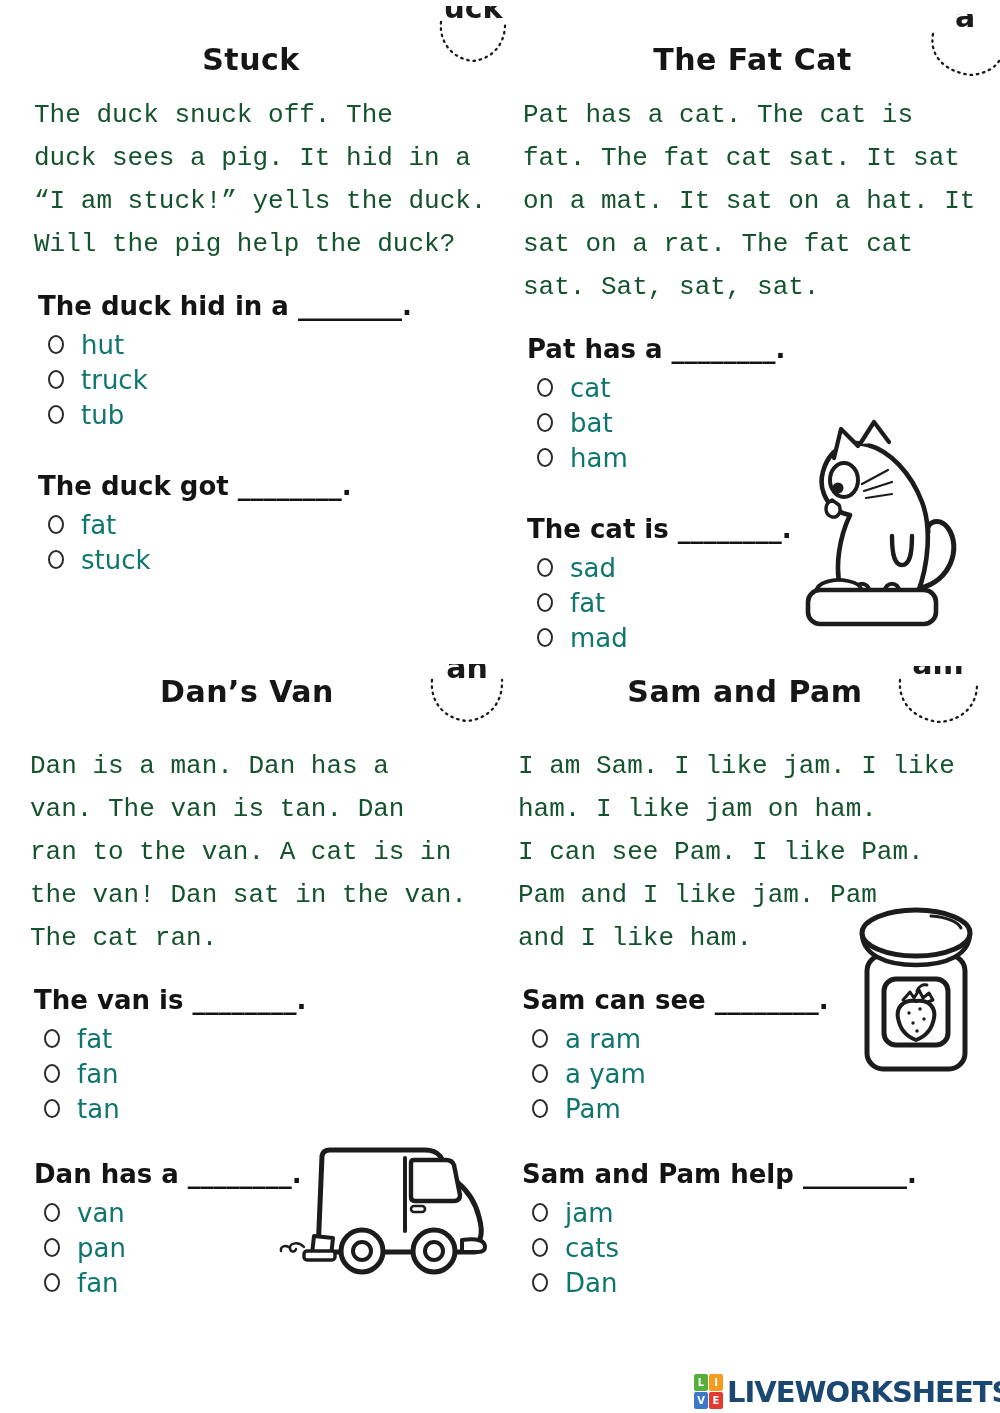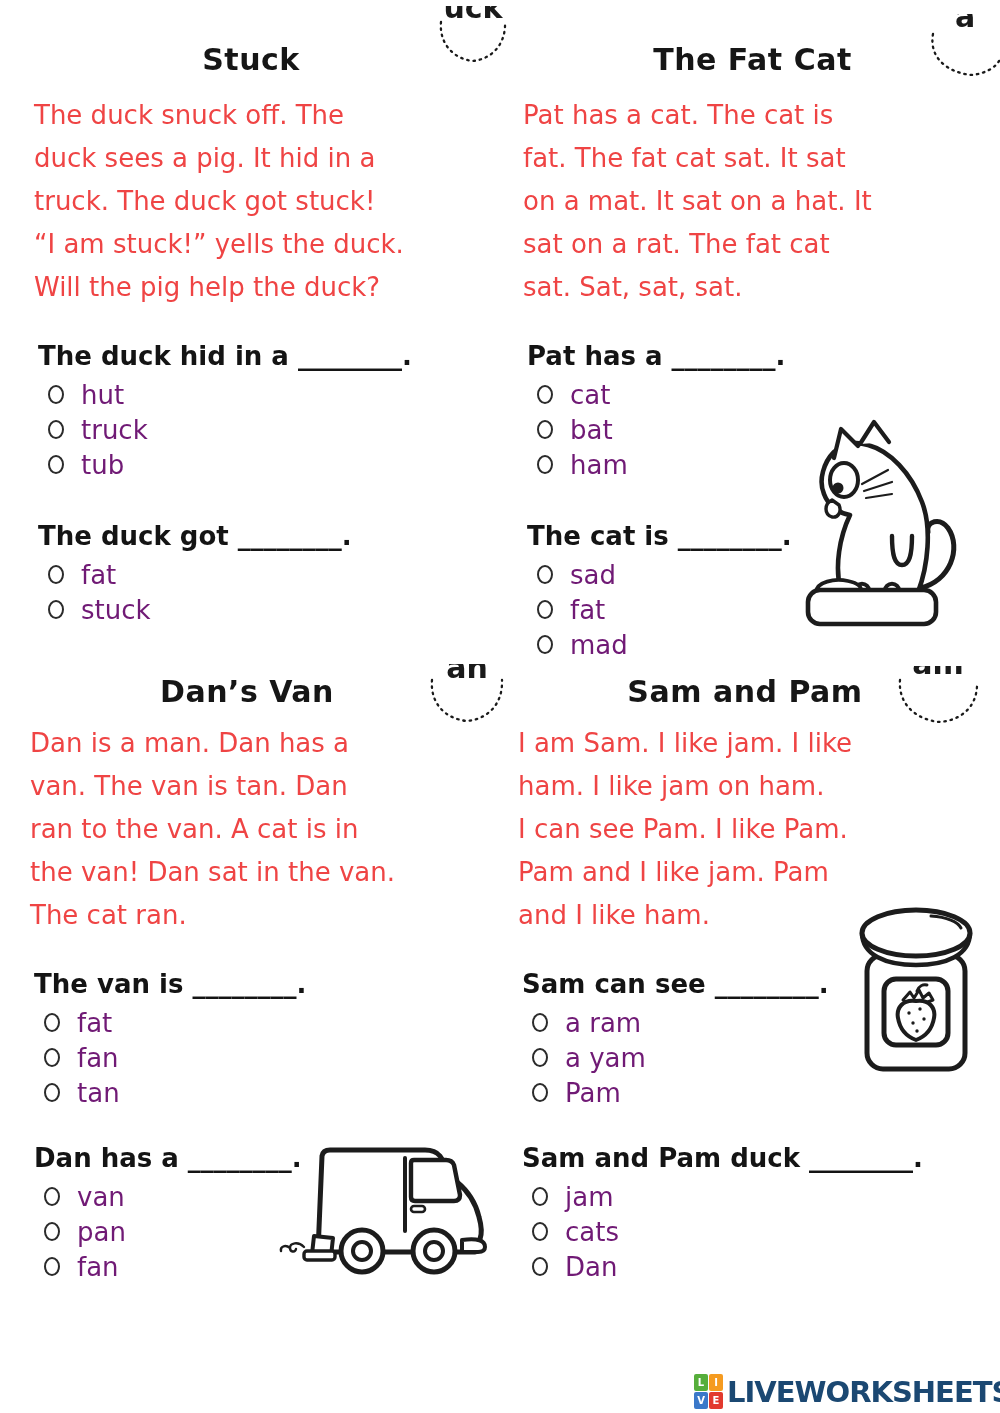--- a/index.html
+++ b/index.html
@@ -10,38 +10,38 @@
   .panel{position:absolute;}
   #p1{left:16px;top:40px;width:470px;}
   #p2{left:505px;top:40px;width:495px;}
   #p3{left:12px;top:672px;width:470px;}
   #p4{left:500px;top:672px;width:490px;}
 
   .panel-title{
     text-align:center;font-size:30px;font-weight:bold;color:#161616;
     height:40px;line-height:40px;letter-spacing:.5px;
   }
-  .passage{padding-left:18px;margin-top:14px;color:#ef4444;}
-  .panel-bottom .passage{margin-top:10px;}
+  .passage{padding-left:18px;margin-top:14px;color:#14532d;font-family:Liberation Mono, monospace;}
+  .panel-bottom .passage{margin-top:33px;}
   .passage-line{font-size:26px;line-height:43px;white-space:nowrap;}
 
-  .question{margin-top:29px;}
+  .question{margin-top:22px;}
   .question.q2{margin-top:36px;}
   .panel-bottom .question.q2{margin-top:30px;}
   .q-prompt{
     padding-left:22px;font-size:26px;font-weight:bold;color:#141414;
     line-height:36px;white-space:nowrap;
   }
   .options{margin-top:3px;}
   .opt{display:flex;align-items:center;height:35px;padding-left:32px;cursor:pointer;}
   .radio{
     width:16px;height:19px;border:2.6px solid #2b2b2b;border-radius:50%;
     flex:none;margin-right:17px;background:#fff;box-sizing:border-box;
   }
-  .opt-label{font-size:26px;color:#701a75;white-space:nowrap;}
+  .opt-label{font-size:26px;color:#0f766e;white-space:nowrap;}
 
   .illus,.badge{position:absolute;}
   #cat-illus{left:804px;top:418px;}
   #van-illus{left:278px;top:1143px;}
   #jar-illus{left:853px;top:903px;}
   #badge1{left:437px;top:6px;}
   #badge2{left:927px;top:14px;}
   #badge3{left:428px;top:664px;}
   #badge4{left:896px;top:666px;}
   .badge text{font-weight:bold;font-family:"DejaVu Sans","Liberation Sans",sans-serif;fill:#1a1a1a;}
@@ -59,21 +59,20 @@
 </head>
 <body>
 
 <div id="page">
 
   <div class="panel" id="p1">
     <div class="panel-title">Stuck</div>
     <div class="passage">
       <div class="passage-line">The duck snuck off. The</div>
       <div class="passage-line">duck sees a pig. It hid in a</div>
-      <div class="passage-line">truck. The duck got stuck!</div>
       <div class="passage-line">“I am stuck!” yells the duck.</div>
       <div class="passage-line">Will the pig help the duck?</div>
     </div>
     <div class="question">
       <div class="q-prompt">The duck hid in a ________.</div>
       <div class="options">
         <div class="opt">
             <span class="radio"></span>
             <span class="opt-label">hut</span>
           </div>
@@ -212,21 +211,21 @@
             <span class="radio"></span>
             <span class="opt-label">a yam</span>
           </div>
         <div class="opt">
             <span class="radio"></span>
             <span class="opt-label">Pam</span>
           </div>
       </div>
     </div>
     <div class="question q2">
-      <div class="q-prompt">Sam and Pam duck ________.</div>
+      <div class="q-prompt">Sam and Pam help ________.</div>
       <div class="options">
         <div class="opt">
             <span class="radio"></span>
             <span class="opt-label">jam</span>
           </div>
         <div class="opt">
             <span class="radio"></span>
             <span class="opt-label">cats</span>
           </div>
         <div class="opt">

